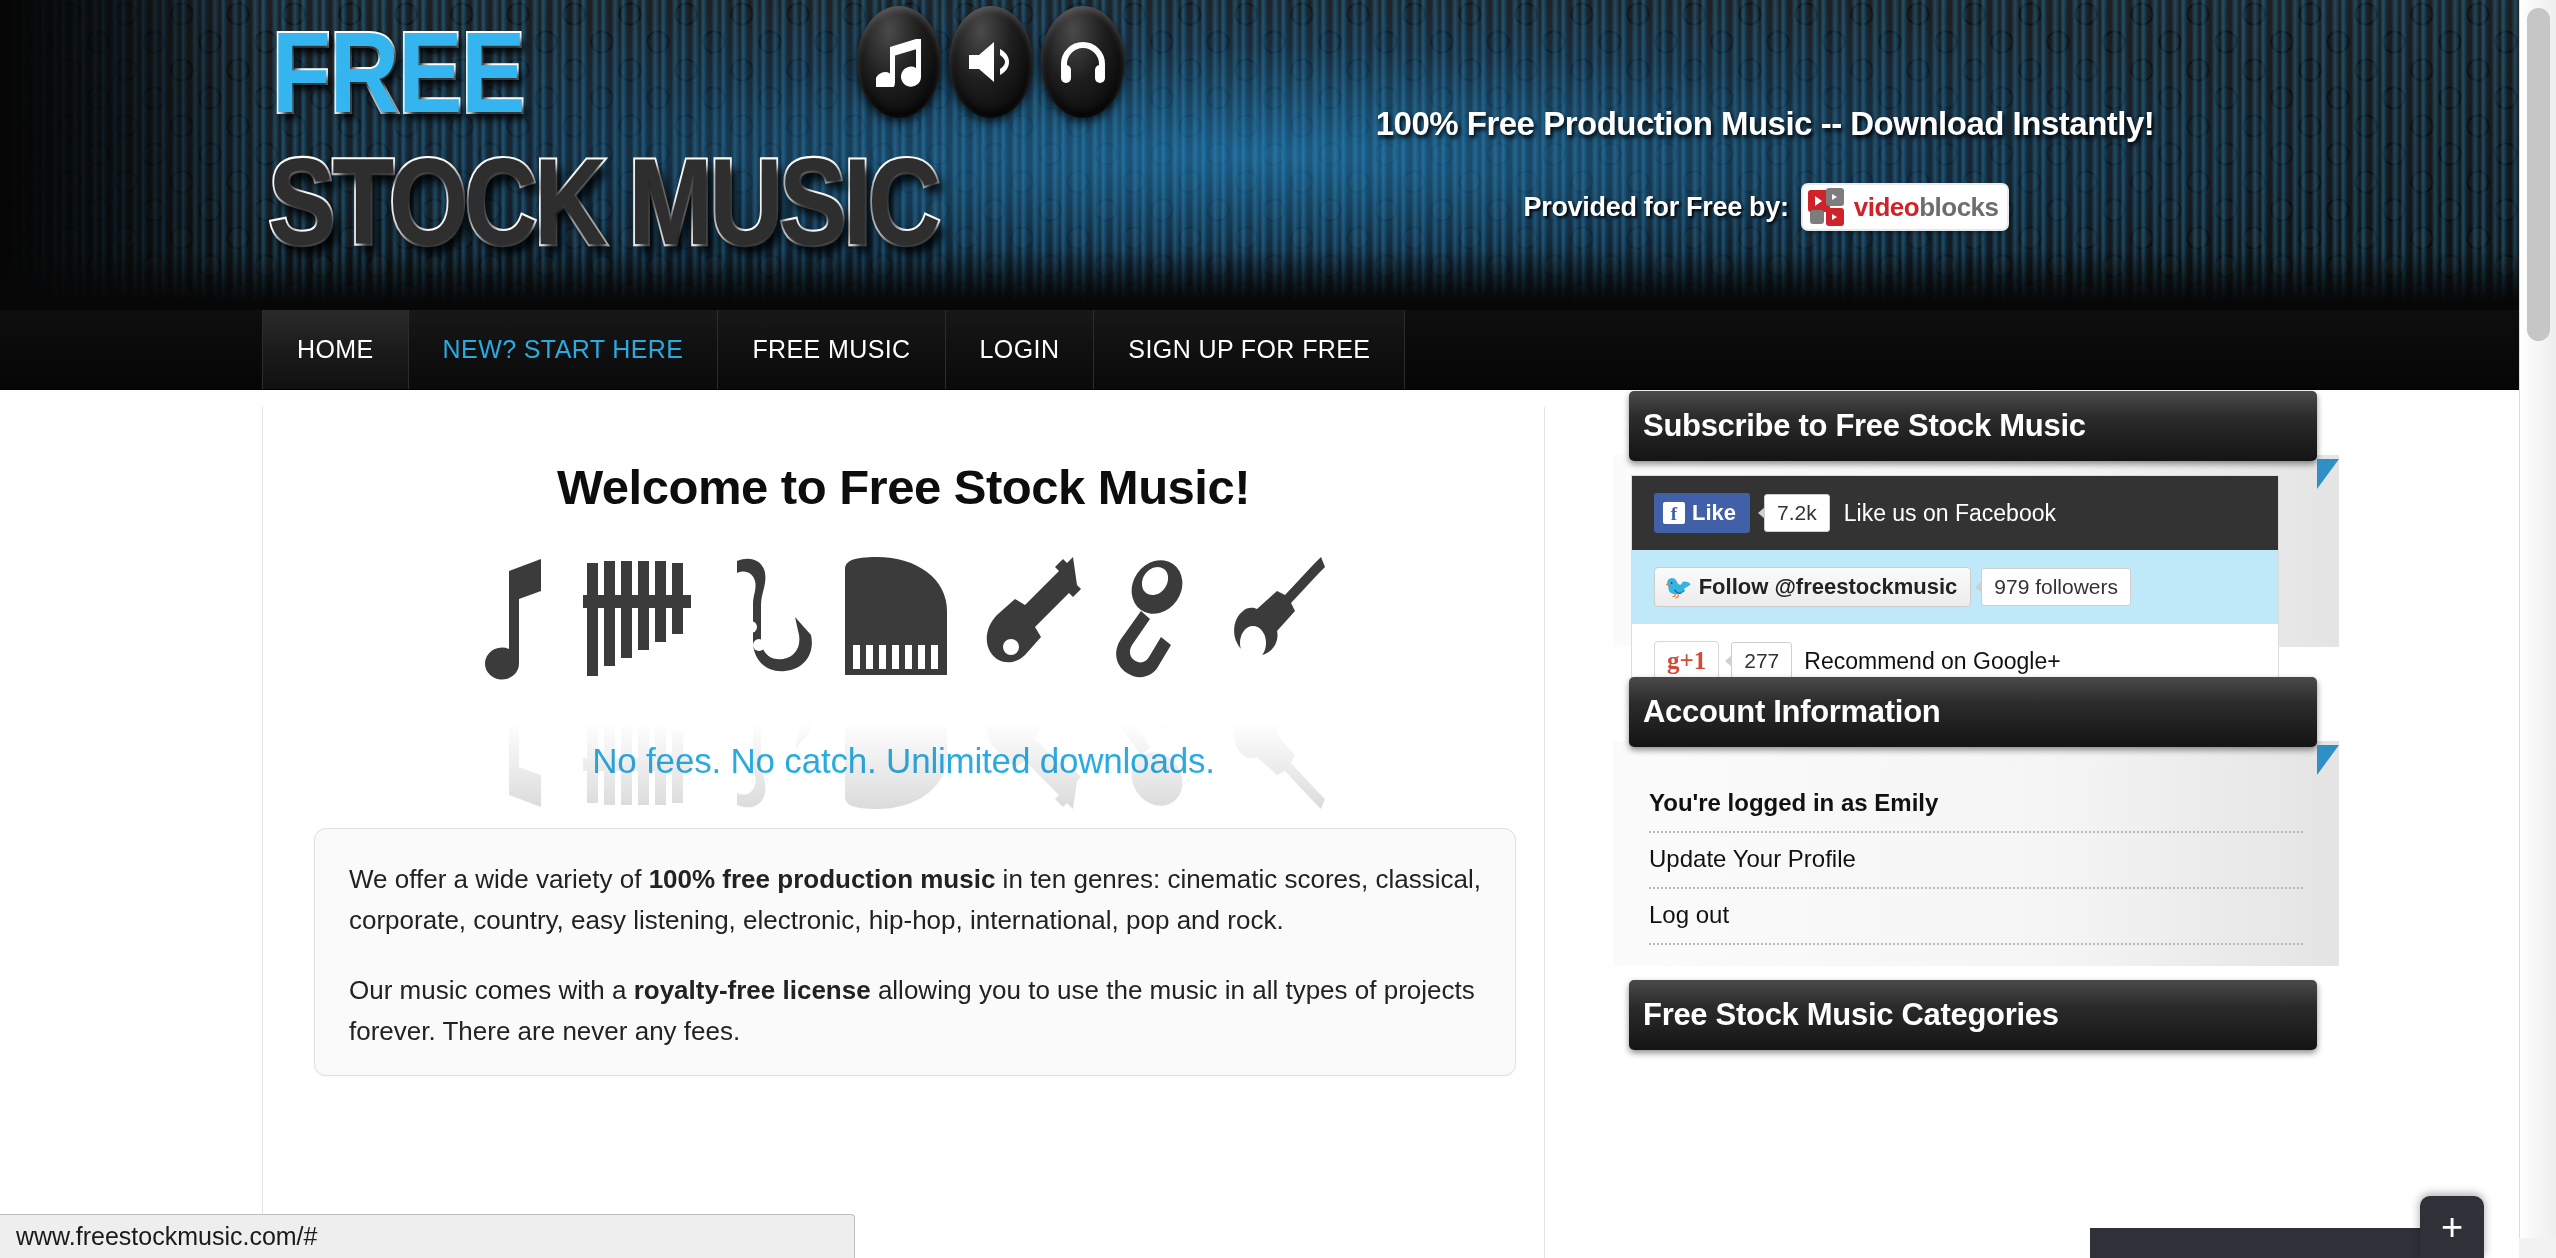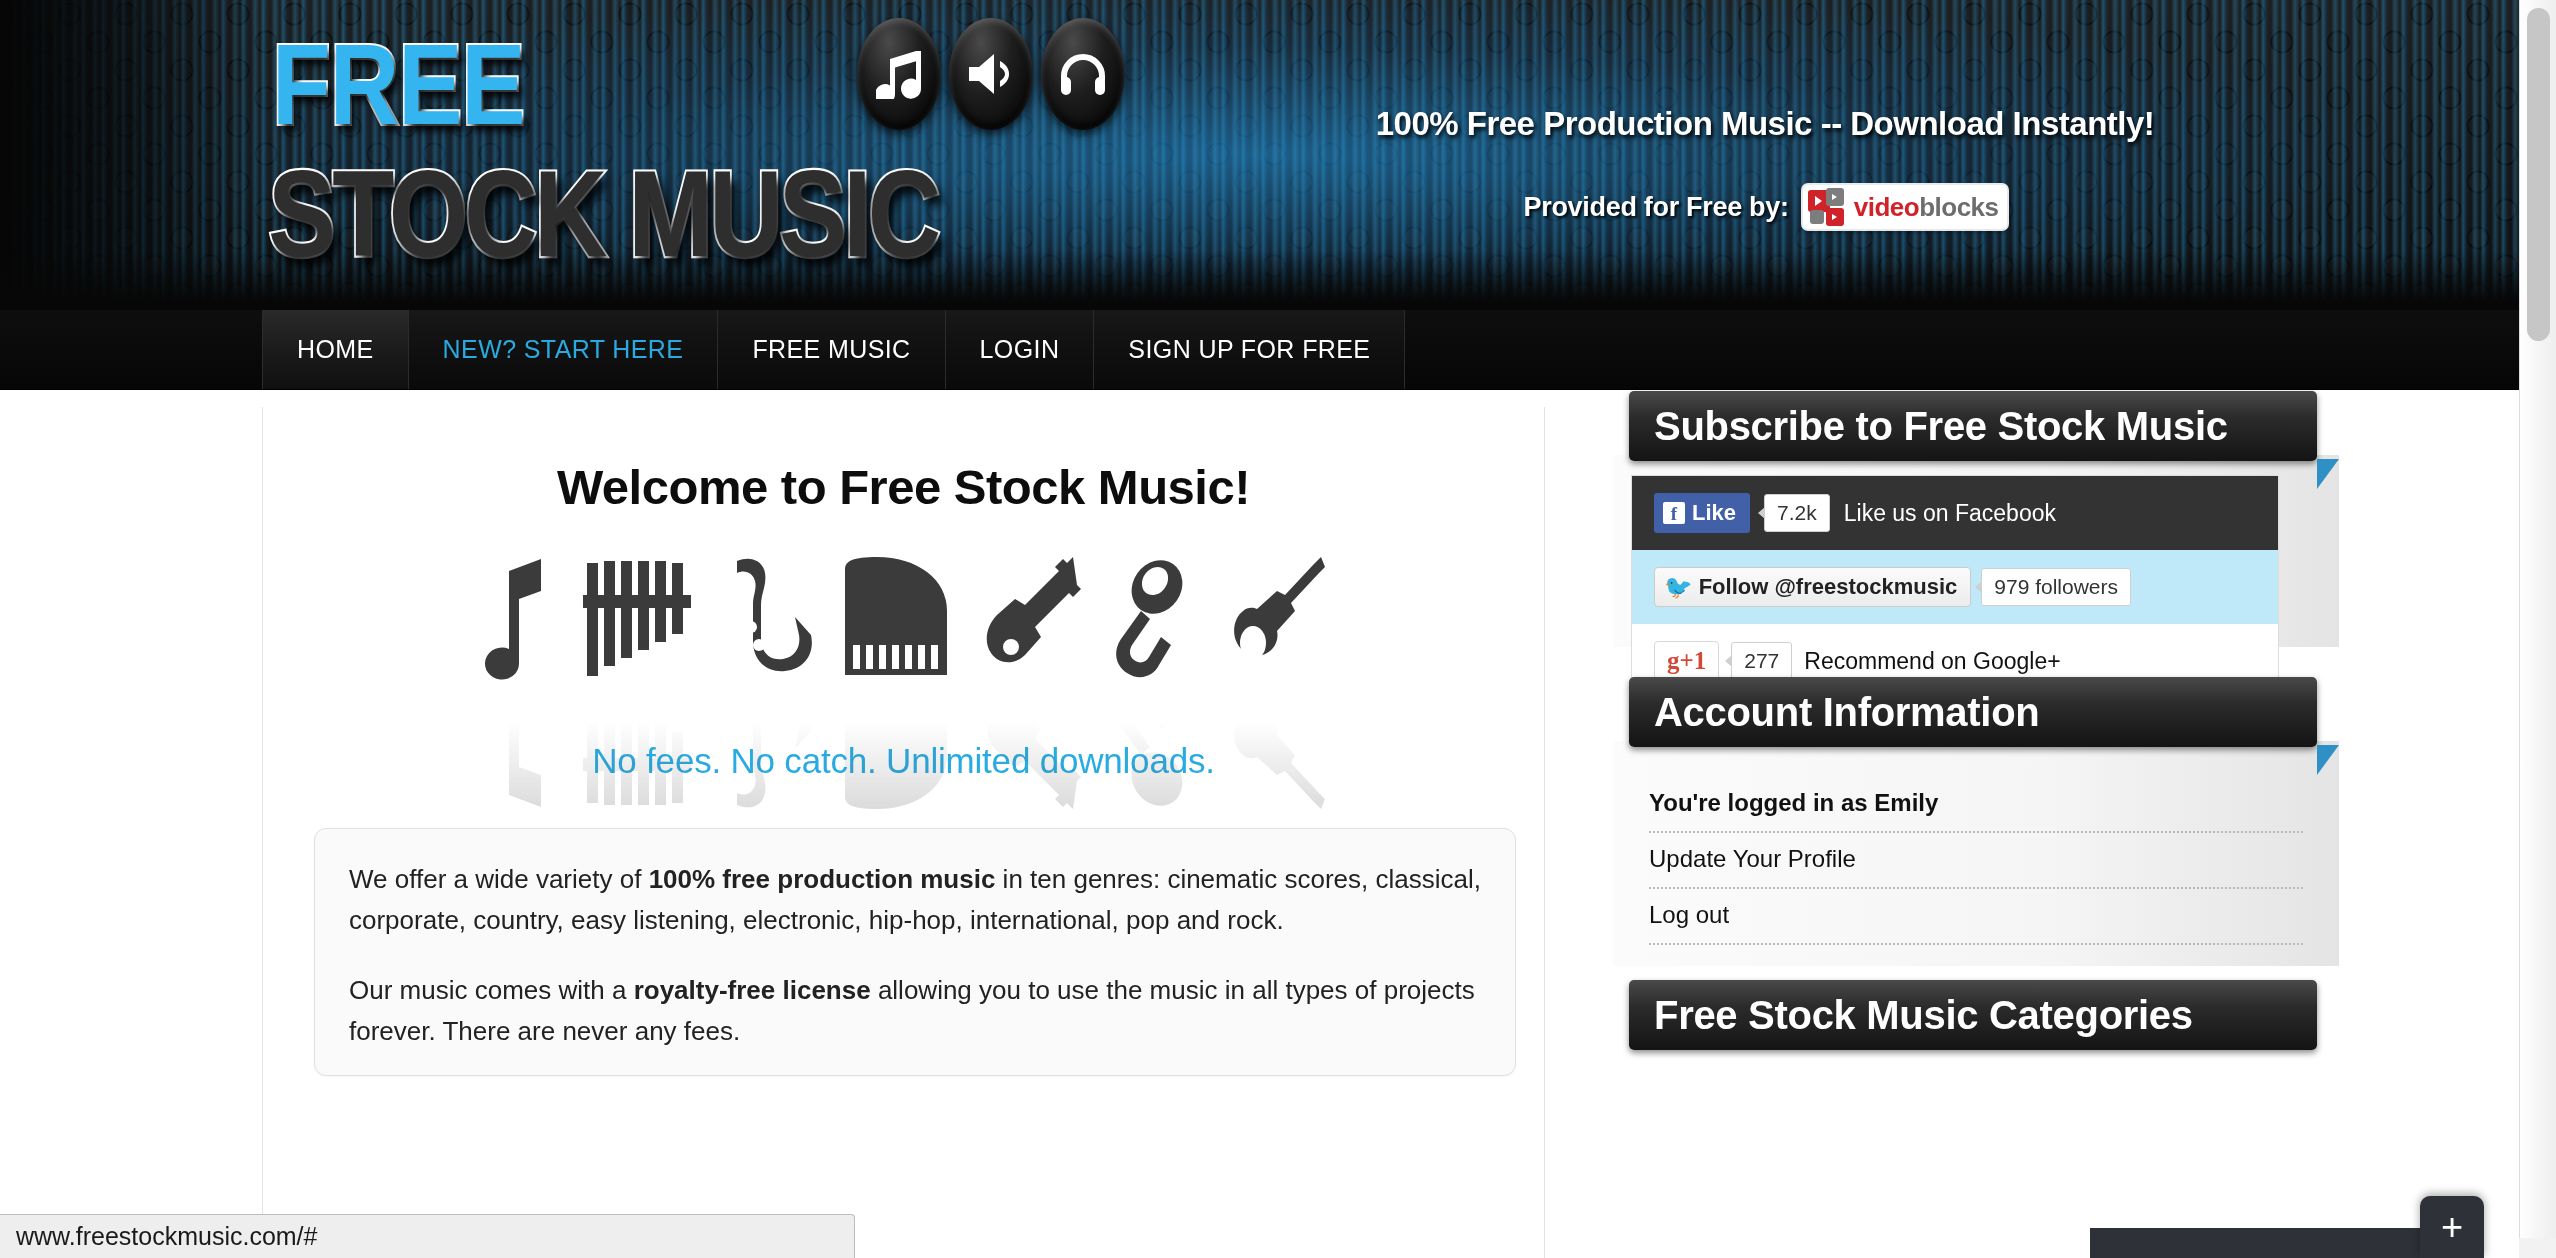--- a/index.html
+++ b/index.html
@@ -29,21 +29,21 @@
       linear-gradient(180deg,#1d1d1d 0%, #141414 60%, #0c0c0c 100%);
     background-size:auto, auto, 56px 56px, 56px 56px, 56px 56px, 56px 56px, auto;
     overflow:hidden;
   }
   .banner-fade-l { position:absolute; left:0; top:0; width:270px; height:100%;
      background:linear-gradient(90deg,#050505 0%, rgba(5,5,5,0.55) 55%, rgba(5,5,5,0) 100%); }
   .banner-fade-b { position:absolute; left:0; bottom:0; width:100%; height:60px;
      background:linear-gradient(180deg, rgba(0,0,0,0) 0%, #070707 85%); }
 
   
-  .logo-wrap { position:absolute; left:262px; top:16px; width:860px; height:285px; }
+  .logo-wrap { position:absolute; left:262px; top:4px; width:860px; height:285px; }
   .logo-free {
     position:absolute; left:10px; top:2px;
     font-size:86px; font-weight:bold; letter-spacing:-1px;
     color:#34b5ef; font-family:"Liberation Sans", sans-serif;
     transform:scaleX(1.12) scaleY(1.34); transform-origin:left top;
     -webkit-text-stroke:3px #ffffff;
     paint-order:stroke fill;
     text-shadow:4px 5px 6px rgba(0,0,0,0.85);
   }
   .logo-stock {
@@ -143,21 +143,21 @@
   .sidebar { position:absolute; left:1613px; top:0; width:726px; }
   .panel { position:relative; margin-bottom:14px; }
   .panel-head {
     position:relative; height:70px; margin-left:16px; width:688px;
     background:linear-gradient(180deg,#4a4a4a 0%, #2b2b2b 38%, #141414 100%);
     border-radius:5px;
     display:flex; align-items:center;
     box-shadow:0 3px 6px rgba(0,0,0,0.45);
     z-index:3;
   }
-  .panel-head span { color:#fff; font-size:40px; font-weight:bold; padding-left:25px; letter-spacing:-0.3px; }
+  .panel-head span { color:#fff; font-size:31px; font-weight:bold; padding-left:14px; letter-spacing:-0.3px; }
   .ribbon-fold {
     position:absolute; right:-22px; top:68px; width:0; height:0;
     border-top:30px solid #2f90c6; border-right:22px solid transparent;
     z-index:1;
   }
   .panel-body {
     position:relative; margin-left:0; width:726px;
     background:linear-gradient(90deg,#fbfbfb 0%, #f5f5f5 60%, #e4e4e4 100%);
     margin-top:-6px; padding:14px 0 0 0; z-index:2;
   }

